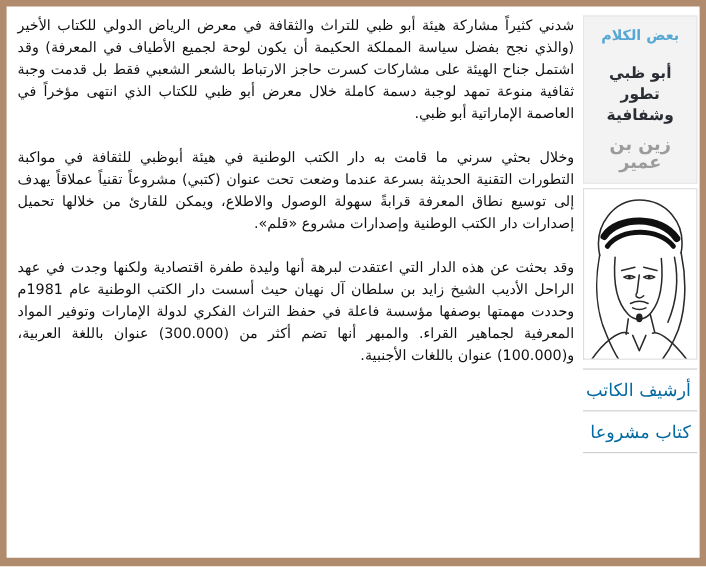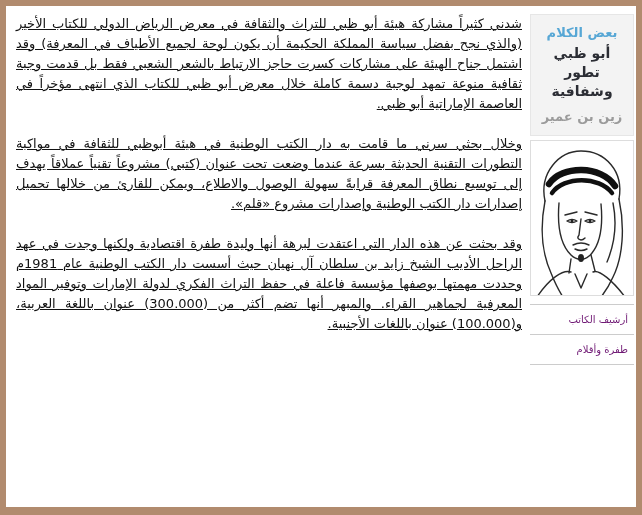--- a/index.html
+++ b/index.html
@@ -45,63 +45,62 @@
     font-weight:bold;
     font-size:13px;
     line-height:17px;
     cursor:pointer;
   }
   .article-title{
     color:var(--title);
     font-weight:bold;
     font-size:14px;
     line-height:19px;
-    margin-top:3px;
+    margin-top:17px;
   }
   .author-name{
     color:var(--muted);
     font-weight:bold;
-    font-size:13px;
+    font-size:16px;
     line-height:17px;
     margin-top:7px;
   }
   .portrait{
     margin-top:4px;
     border:1px solid #ddd;
     background:#fff;
     width:104px;height:156px;
     overflow:hidden;
   }
   .sidebar-links{
     margin-top:8px;
     border-top:1px solid var(--hair);
   }
   .sidebar-link{
     display:block;
-    color:#701a75;
-    font-size:10px;
+    color:#0369a1;
+    font-size:16px;
     text-align:right;
     padding:9px 6px 9px 2px;
     border-bottom:1px solid var(--hair);
     text-decoration:none;
     cursor:pointer;
   }
   
   .article-body{
     flex:1 1 auto;
     padding:8px 8px 0 10px;
     direction:rtl;
   }
   .article-body p{
     color:var(--ink);
     font-size:13px;
     line-height:20px;
     text-align:justify;
     margin-bottom:20px;
-    text-decoration:underline;
   }
   svg .ln{fill:none;stroke:#2a2a2a;stroke-width:1.4;stroke-linecap:round;stroke-linejoin:round;}
   svg .thick{fill:none;stroke:#101010;stroke-linecap:round;}
 </style>
 </head>
 <body>
 
 <div class="page">
   <div class="content">
 
@@ -143,21 +142,21 @@
           <path class="ln" d="M42,118 L40,132 M62,114 L66,130"></path>
 
           <path class="ln" d="M8,156 C20,138 34,128 42,131"></path>
           <path class="ln" d="M96,156 C84,140 70,128 64,131"></path>
           <path class="ln" d="M46,133 L52,147 L58,133"></path>
         </svg>
       </div>
 
       <div class="sidebar-links">
         <a class="sidebar-link">أرشيف الكاتب</a>
-        <a class="sidebar-link">طفرة وأقلام</a>
+        <a class="sidebar-link">كتاب مشروعا</a>
       </div>
     </div>
 
     <div class="article-body">
       <p>شدني كثيراً مشاركة هيئة أبو ظبي للتراث والثقافة في معرض الرياض الدولي للكتاب الأخير (والذي نجح بفضل سياسة المملكة الحكيمة أن يكون لوحة لجميع الأطياف في المعرفة) وقد اشتمل جناح الهيئة على مشاركات كسرت حاجز الارتباط بالشعر الشعبي فقط بل قدمت وجبة ثقافية منوعة تمهد لوجبة دسمة كاملة خلال معرض أبو ظبي للكتاب الذي انتهى مؤخراً في العاصمة الإماراتية أبو ظبي.</p>
       <p>وخلال بحثي سرني ما قامت به دار الكتب الوطنية في هيئة أبوظبي للثقافة في مواكبة التطورات التقنية الحديثة بسرعة عندما وضعت تحت عنوان (كتبي) مشروعاً تقنياً عملاقاً يهدف إلى توسيع نطاق المعرفة قرابةً سهولة الوصول والاطلاع، ويمكن للقارئ من خلالها تحميل إصدارات دار الكتب الوطنية وإصدارات مشروع «قلم».</p>
       <p>وقد بحثت عن هذه الدار التي اعتقدت لبرهة أنها وليدة طفرة اقتصادية ولكنها وجدت في عهد الراحل الأديب الشيخ زايد بن سلطان آل نهيان حيث أسست دار الكتب الوطنية عام 1981م وحددت مهمتها بوصفها مؤسسة فاعلة في حفظ التراث الفكري لدولة الإمارات وتوفير المواد المعرفية لجماهير القراء. والمبهر أنها تضم أكثر من (300.000) عنوان باللغة العربية، و(100.000) عنوان باللغات الأجنبية.</p>
     </div>
 
   </div>

